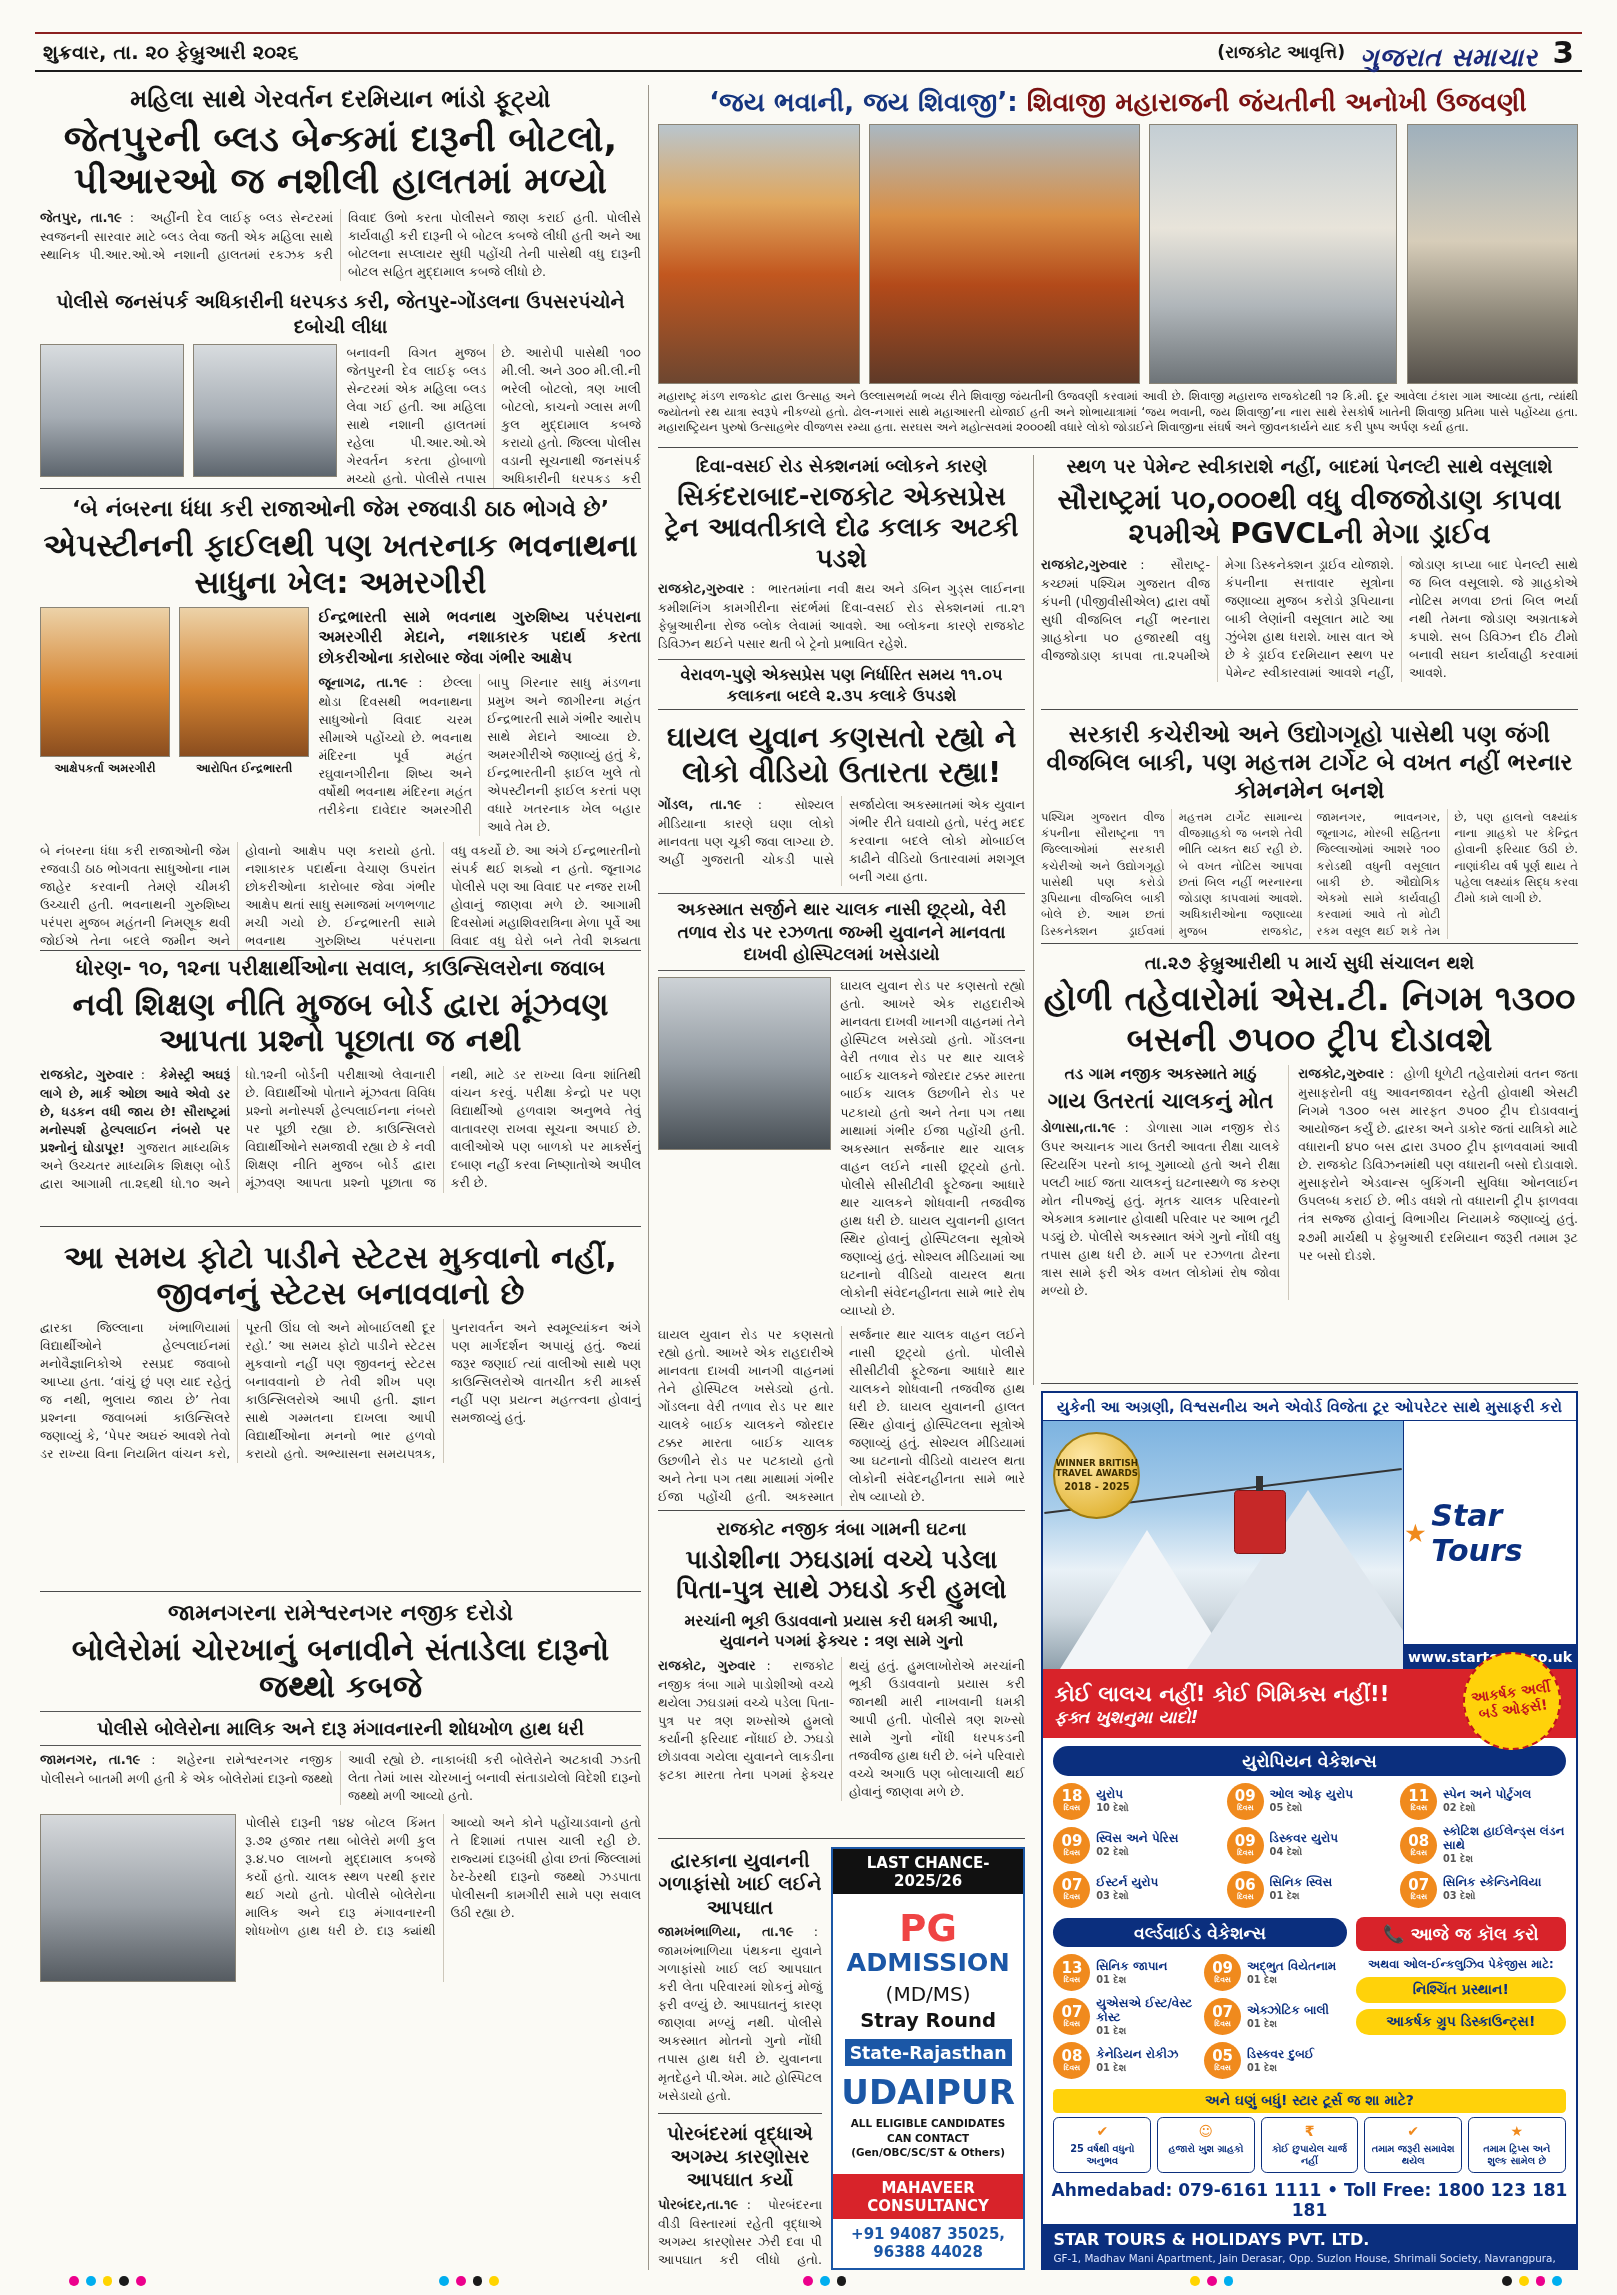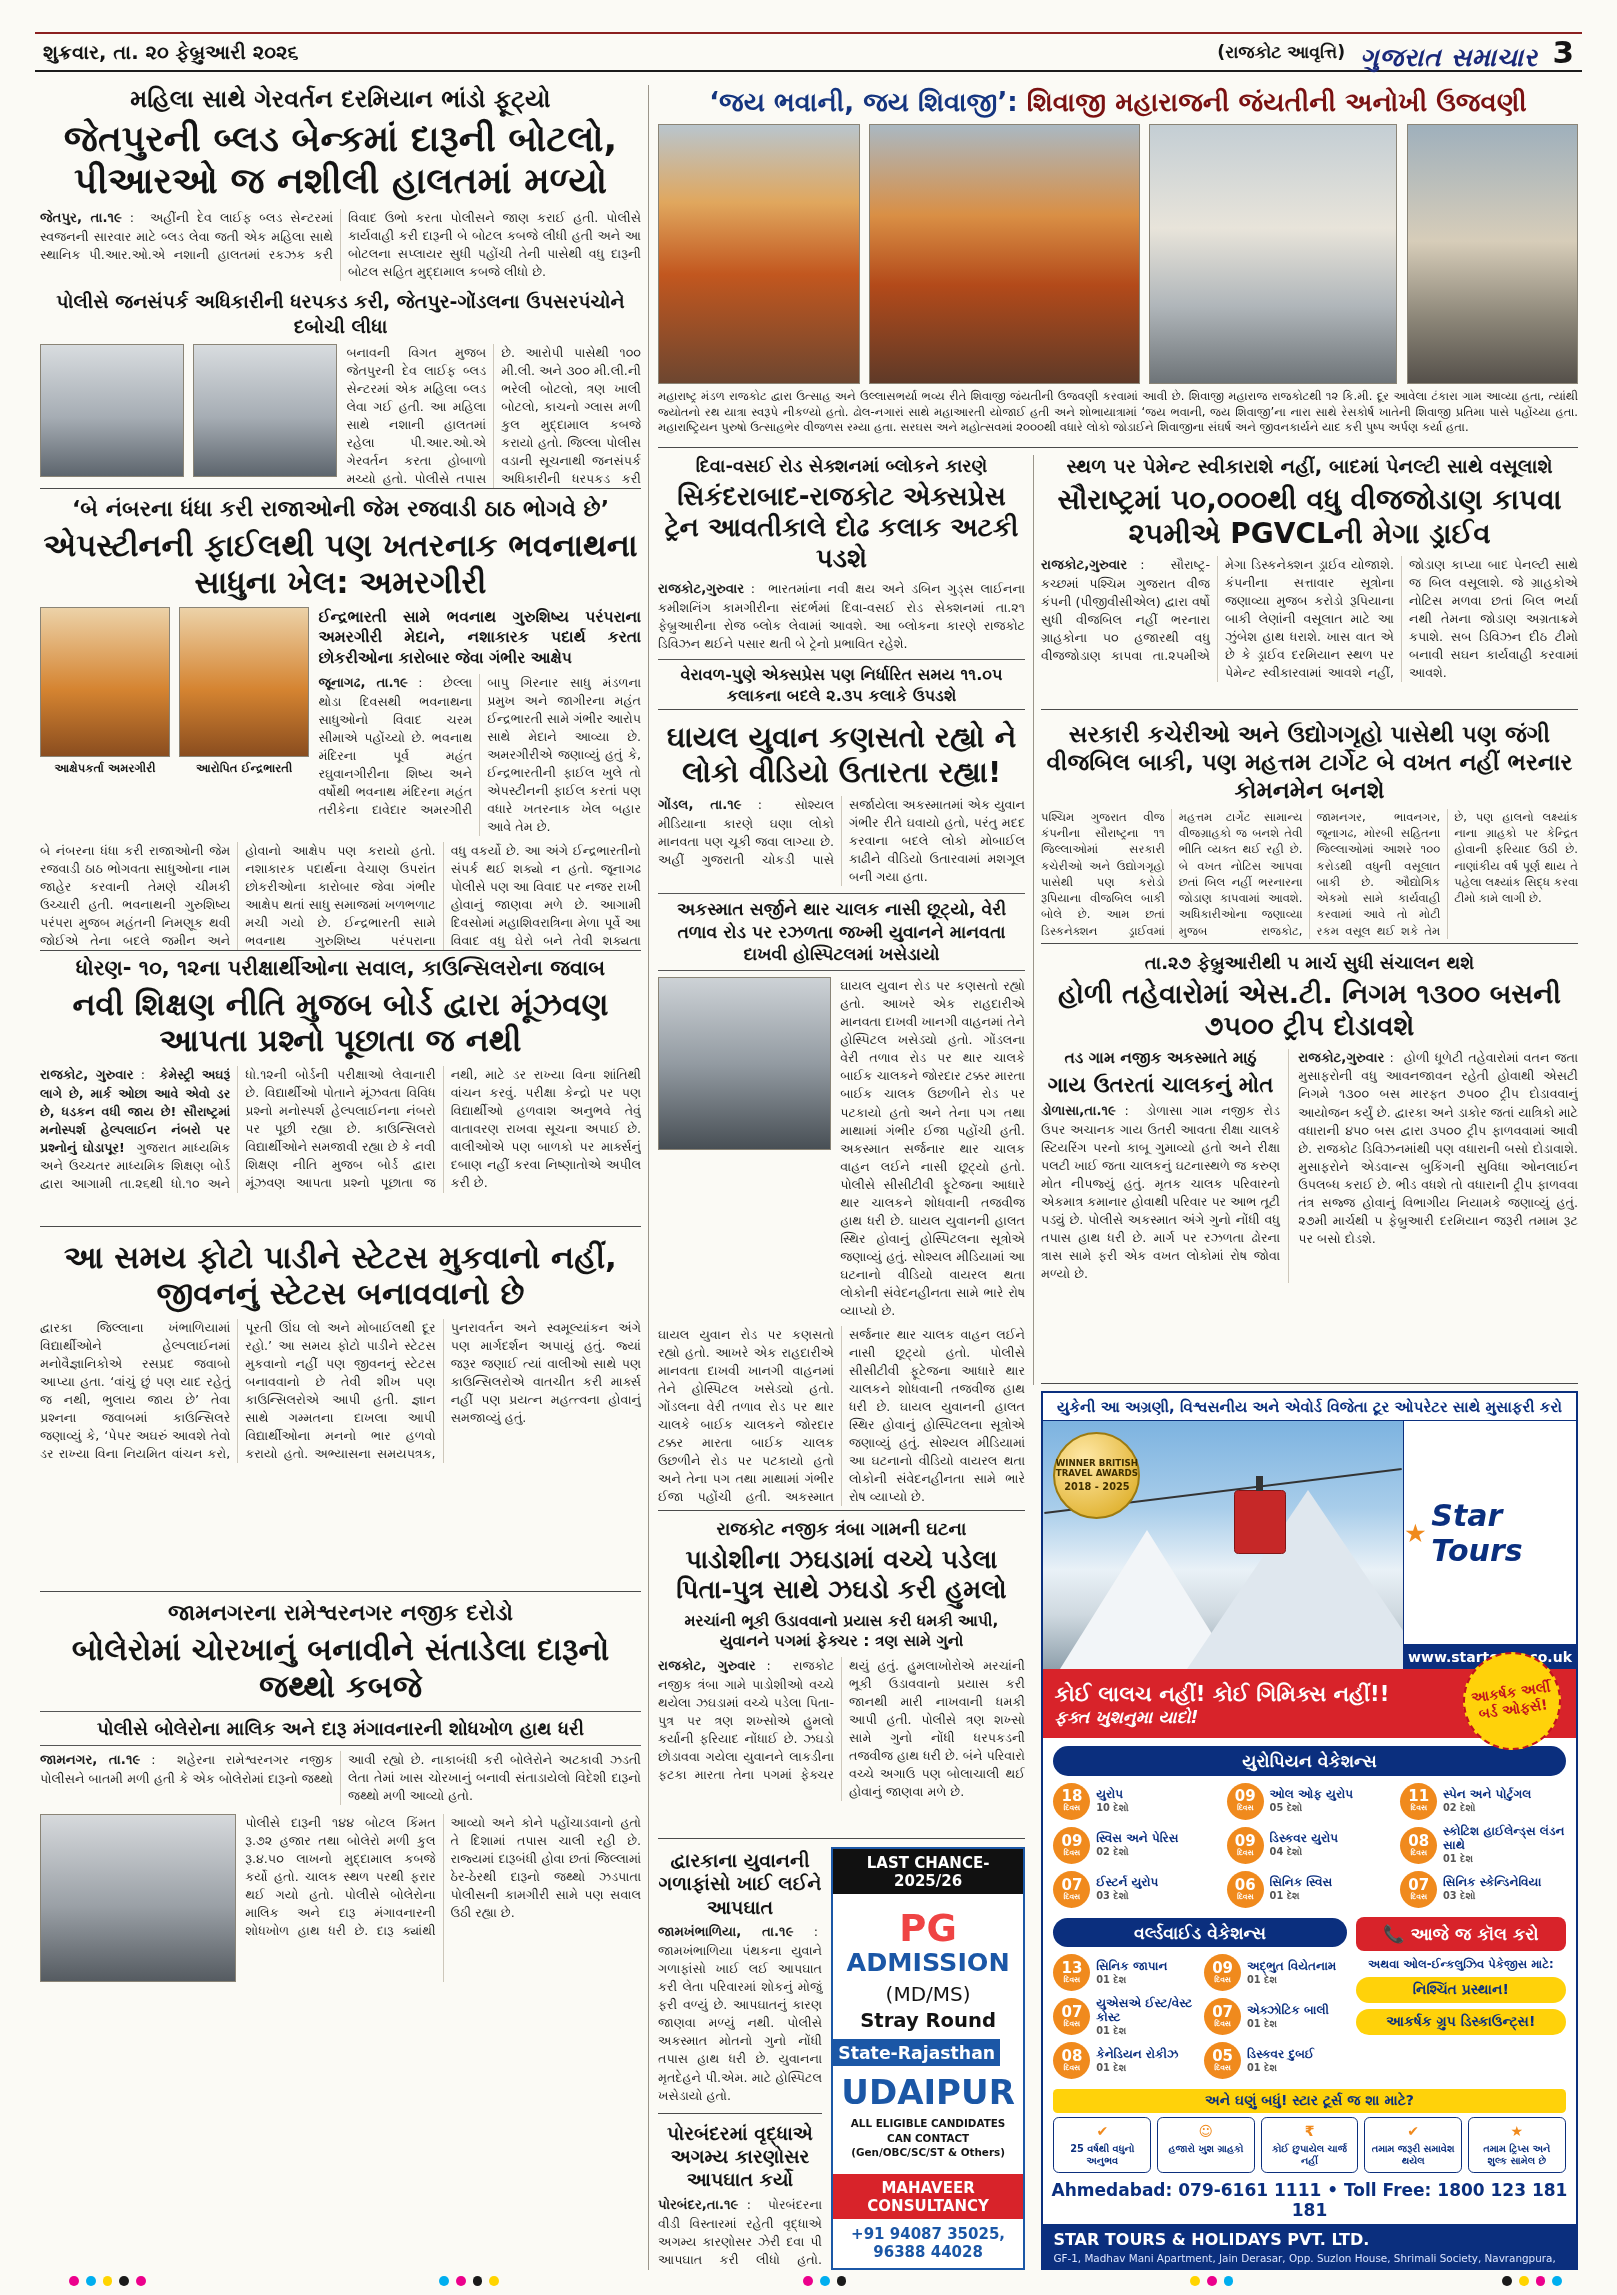--- a/index.html
+++ b/index.html
@@ -45,21 +45,21 @@
   .ph-proc3 { background:linear-gradient(180deg,#c4ced4 0%,#e8e4da 40%,#b0b6ba 70%,#6e7478 100%); }
   .ph-proc4 { background:linear-gradient(180deg,#9fb0bc 0%,#d7cdb9 45%,#8c8678 75%,#55504a 100%); }
   .ph-men   { background:linear-gradient(180deg,#d8dcdf 0%,#a6adb4 55%,#5d656d 100%); }
   .ph-sadhu { background:linear-gradient(180deg,#ecd2a8 0%,#d58431 55%,#8a4d1f 100%); }
   .ph-crash { background:linear-gradient(180deg,#cdd2d6 0%,#939ba2 50%,#484f55 100%); }
   .ph-bolero{ background:linear-gradient(180deg,#d6d9dc 0%,#9aa0a6 55%,#555b61 100%); }
 
   .vrule { position:absolute; width:1.2px; background:#9b958a; }
 
   
-  .pg-ad { border:2.3px solid #1b57a6; background:#fff; display:flex; flex-direction:column; text-align:center; }
+  .pg-ad { border:2.3px solid #1b57a6; background:#fff; display:flex; flex-direction:column; align-items:center; text-align:center; }
   .pg-black { background:#111; color:#fff; font-weight:bold; font-size:15px; width:100%; padding:4.6px 0; }
   .pg-title { color:#ef4444; font-weight:bold; font-size:37px; line-height:1.05; margin-top:16px; }
   .pg-title2 { color:#1b57a6; font-weight:bold; font-size:25.4px; line-height:1.1; }
   .pg-md { font-size:20px; font-weight:normal; margin-top:4.6px; }
   .pg-round { font-size:19.6px; font-weight:bold; margin-top:3.5px; }
   .pg-state { background:#1b57a6; color:#fff; font-weight:bold; font-size:17.3px; width:88%; padding:3.5px 0; margin-top:7px; }
   .pg-city { color:#1b57a6; font-weight:bold; font-size:34px; margin-top:5.8px; }
   .pg-note { font-size:10.4px; font-weight:bold; line-height:1.35; padding:4.6px 5.8px; }
   .pg-firm { background:#d8232a; color:#fff; font-weight:bold; font-size:15px; width:100%; padding:4.6px 0; margin-top:auto; }
   .pg-phones { color:#1b57a6; font-weight:bold; font-size:15px; padding:5.8px 0 7px; }
@@ -224,21 +224,21 @@
     <div class="bt cols2">ઘાયલ યુવાન રોડ પર કણસતો રહ્યો હતો. આખરે એક રાહદારીએ માનવતા દાખવી ખાનગી વાહનમાં તેને હોસ્પિટલ ખસેડ્યો હતો. ગોંડલના વેરી તળાવ રોડ પર થાર ચાલકે બાઈક ચાલકને જોરદાર ટક્કર મારતા બાઈક ચાલક ઉછળીને રોડ પર પટકાયો હતો અને તેના પગ તથા માથામાં ગંભીર ઈજા પહોંચી હતી. અકસ્માત સર્જનાર થાર ચાલક વાહન લઈને નાસી છૂટ્યો હતો. પોલીસે સીસીટીવી ફૂટેજના આધારે થાર ચાલકને શોધવાની તજવીજ હાથ ધરી છે. ઘાયલ યુવાનની હાલત સ્થિર હોવાનું હોસ્પિટલના સૂત્રોએ જણાવ્યું હતું. સોશ્યલ મીડિયામાં આ ઘટનાનો વીડિયો વાયરલ થતા લોકોની સંવેદનહીનતા સામે ભારે રોષ વ્યાપ્યો છે.</div>
   </section>
 
   <section class="art rb" style="left:1041px; top:718px; width:537px; height:226px;">
     <div class="h-sm" style="font-size:23px;">સરકારી કચેરીઓ અને ઉદ્યોગગૃહો પાસેથી પણ જંગી વીજબિલ બાકી, પણ મહત્તમ ટાર્ગેટ બે વખત નહીં ભરનાર કોમનમેન બનશે</div>
     <div class="bt-sm cols4">પશ્ચિમ ગુજરાત વીજ કંપનીના સૌરાષ્ટ્રના ૧૧ જિલ્લાઓમાં સરકારી કચેરીઓ અને ઉદ્યોગગૃહો પાસેથી પણ કરોડો રૂપિયાના વીજબિલ બાકી બોલે છે. આમ છતાં ડિસ્કનેક્શન ડ્રાઈવમાં મહત્તમ ટાર્ગેટ સામાન્ય વીજગ્રાહકો જ બનશે તેવી ભીતિ વ્યક્ત થઈ રહી છે. બે વખત નોટિસ આપવા છતાં બિલ નહીં ભરનારના જોડાણ કાપવામાં આવશે. અધિકારીઓના જણાવ્યા મુજબ રાજકોટ, જામનગર, ભાવનગર, જૂનાગઢ, મોરબી સહિતના જિલ્લાઓમાં આશરે ૧૦૦ કરોડથી વધુની વસૂલાત બાકી છે. ઔદ્યોગિક એકમો સામે કાર્યવાહી કરવામાં આવે તો મોટી રકમ વસૂલ થઈ શકે તેમ છે, પણ હાલનો લક્ષ્યાંક નાના ગ્રાહકો પર કેન્દ્રિત હોવાની ફરિયાદ ઉઠી છે. નાણાંકીય વર્ષ પૂર્ણ થાય તે પહેલા લક્ષ્યાંક સિદ્ધ કરવા ટીમો કામે લાગી છે.</div>
   </section>
 
   <section class="art rb" style="left:1041px; top:952px; width:537px; height:432px;">
     <div class="k2">તા.૨૭ ફેબ્રુઆરીથી ૫ માર્ચ સુધી સંચાલન થશે</div>
-    <div class="h-md" style="font-size:27px;">હોળી તહેવારોમાં એસ.ટી. નિગમ ૧૩૦૦ બસની ૭૫૦૦ ટ્રીપ દોડાવશે</div>
+    <div class="h-md" style="font-size:34px;">હોળી તહેવારોમાં એસ.ટી. નિગમ ૧૩૦૦ બસની ૭૫૦૦ ટ્રીપ દોડાવશે</div>
     <div class="prow" style="margin-top:2.3px;">
       <div style="width:248px; border-right:0.6px solid #cdc7ba; padding-right:8px;">
         <div class="k2" style="font-size:15.6px;">તડ ગામ નજીક અકસ્માતે માઠું</div>
         <div class="h-sm">ગાય ઉતરતાં ચાલકનું મોત</div>
         <div class="bt">
           <span class="dl">ડોળાસા,તા.૧૯</span>&nbsp;:&nbsp;
           <span>ડોળાસા ગામ નજીક રોડ ઉપર અચાનક ગાય ઉતરી આવતા રીક્ષા ચાલકે સ્ટિયરિંગ પરનો કાબૂ ગુમાવ્યો હતો અને રીક્ષા પલટી ખાઈ જતા ચાલકનું ઘટનાસ્થળે જ કરુણ મોત નીપજ્યું હતું. મૃતક ચાલક પરિવારનો એકમાત્ર કમાનાર હોવાથી પરિવાર પર આભ તૂટી પડ્યું છે. પોલીસે અકસ્માત અંગે ગુનો નોંધી વધુ તપાસ હાથ ધરી છે. માર્ગ પર રઝળતા ઢોરના ત્રાસ સામે ફરી એક વખત લોકોમાં રોષ જોવા મળ્યો છે.</span>
         </div>
       </div>
       <div style="flex:1;">

